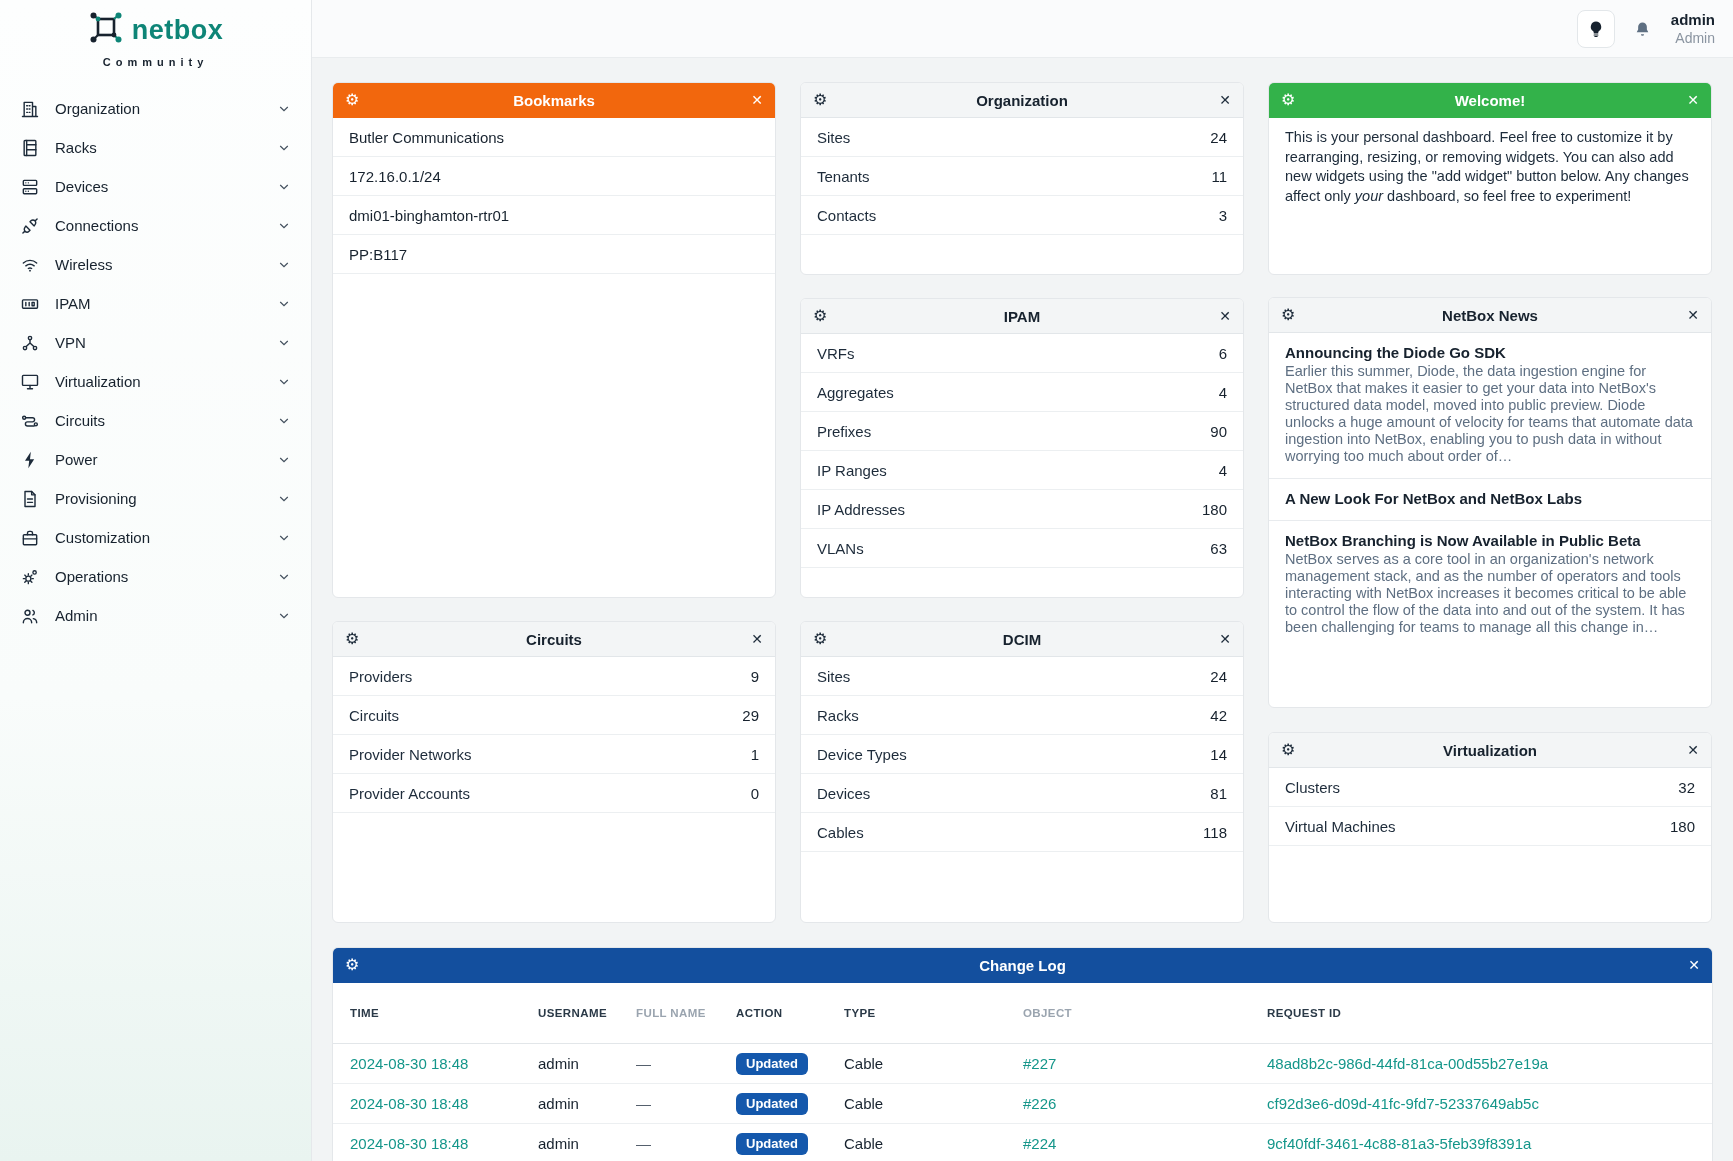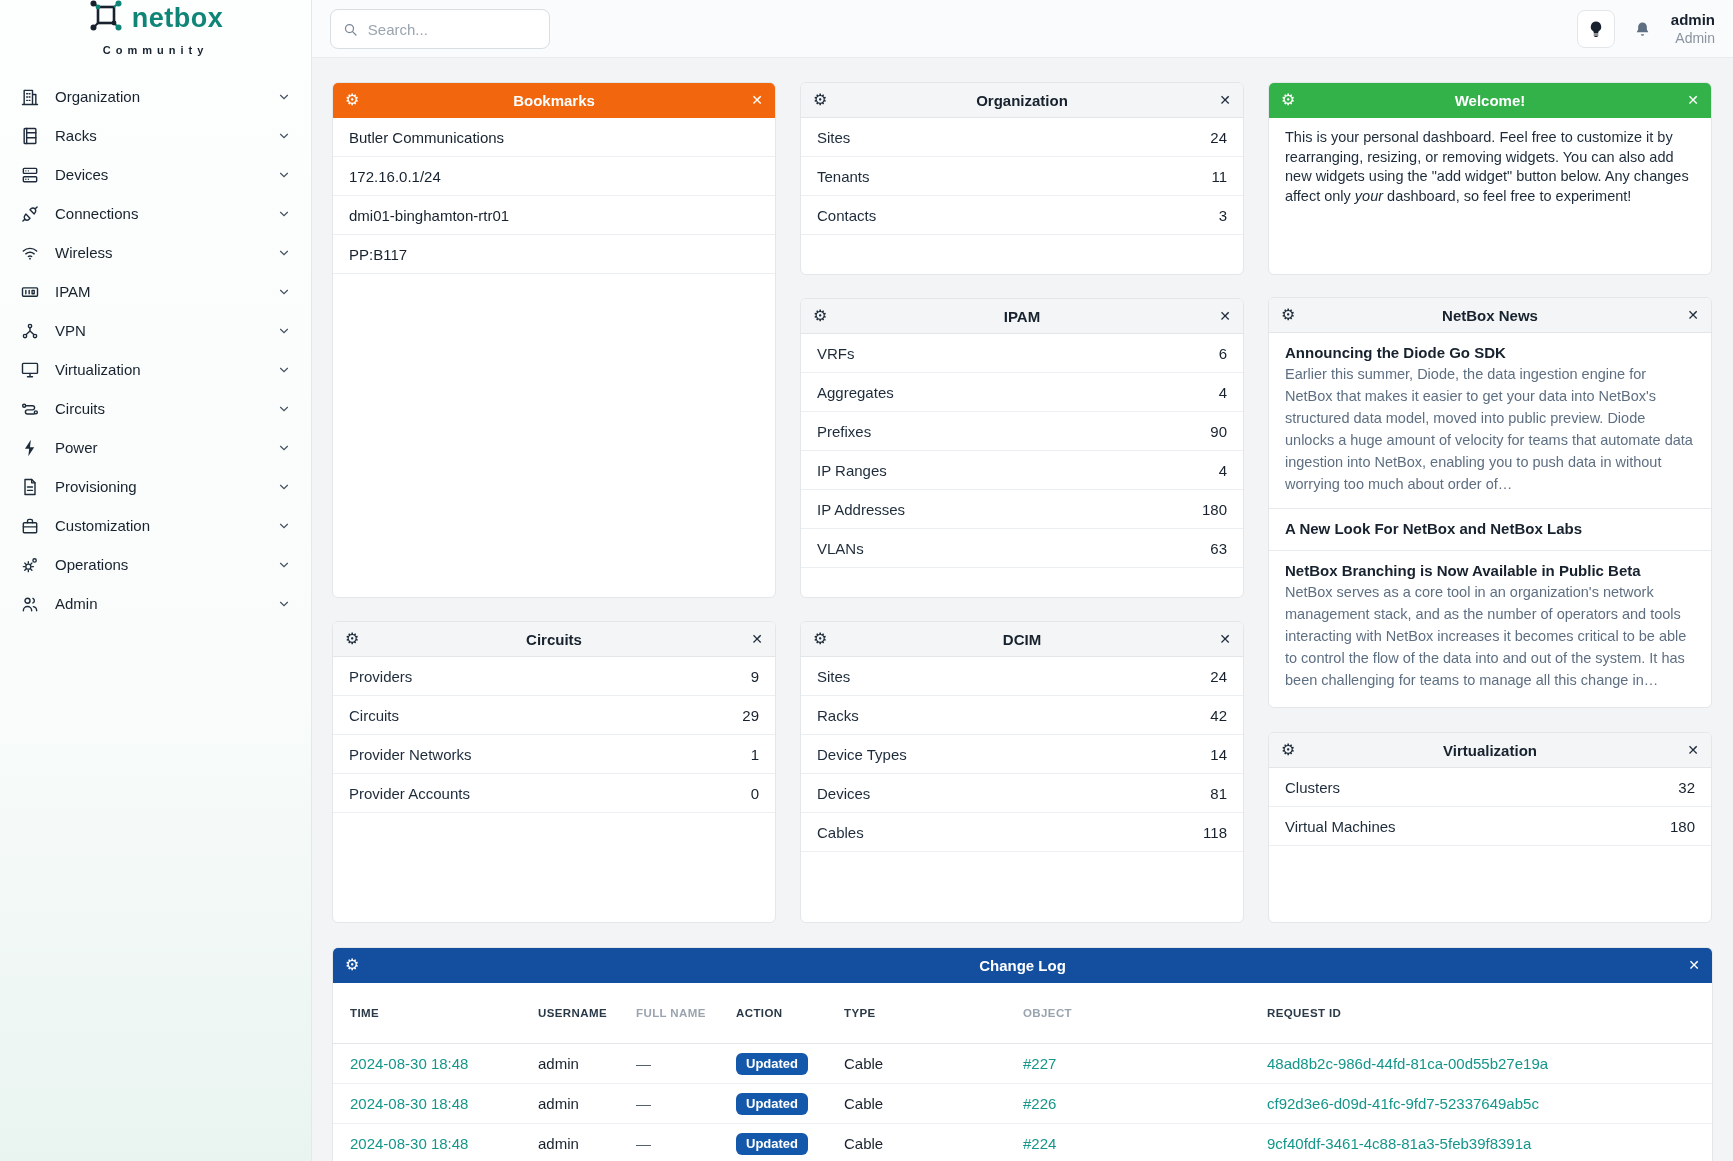--- a/index.html
+++ b/index.html
@@ -4,21 +4,21 @@
 <style>
   * { margin:0; padding:0; box-sizing:border-box; }
   html,body { width:1733px; height:1161px; overflow:hidden; }
   body { font-family:"Liberation Sans", sans-serif; background:#F2F4F5; color:#1D2B3A; }
   .canvas { position:relative; width:1733px; height:1161px; overflow:hidden; }
 
   
   .sidebar { position:absolute; left:0; top:0; width:312px; height:1161px;
     background:linear-gradient(180deg,#FDFEFE 0%, #F9FCFB 60%, #E9F4F0 100%);
     border-right:1px solid #E5E8EB; }
-  .brand { text-align:center; }
+  .brand { text-align:center; padding-top:12px; }
   .brand-row { display:flex; align-items:center; justify-content:center; gap:8px; }
   .brand-word { font-size:27px; font-weight:700; color:#0E8577; letter-spacing:.5px; }
   .brand-sub { margin-top:8px; font-size:11px; font-weight:600; letter-spacing:5px; color:#17222E; }
   .nav { margin-top:21px; }
   .nav-item { display:flex; align-items:center; height:39px; padding:0 20px 0 20px; cursor:pointer; }
   .nav-icon { width:20px; height:20px; color:#1D2B3A; flex:0 0 20px; }
   .nav-icon svg { width:20px; height:20px; display:block; }
   .nav-label { margin-left:15px; font-size:15px; color:#17222E; flex:1; }
   .nav-chevron { width:14px; height:14px; color:#44515F; }
   .nav-chevron svg { width:14px; height:14px; display:block; }
@@ -63,21 +63,21 @@
   .stat-value { margin-left:auto; color:#17222E; }
 
   .bm-item { display:flex; align-items:center; height:39px; padding:0 16px;
     border-bottom:1px solid #ECEFF1; font-size:15px; color:#17222E; cursor:pointer; }
 
   .welcome-body { padding:10px 16px; font-size:14.5px; line-height:19.7px; color:#1D2B3A; }
 
   .news-item { padding:11px 16px 13px; border-bottom:1px solid #E8EBEE; }
   .news-item:last-child { border-bottom:none; }
   .news-head { font-size:15px; font-weight:700; color:#17222E; cursor:pointer; }
-  .news-body { margin-top:2px; font-size:14.5px; line-height:22px; color:#5E6F82; }
+  .news-body { margin-top:2px; font-size:14.5px; line-height:17px; color:#5E6F82; }
 
   
   .cl-table { width:100%; }
   .cl-cols { display:grid; grid-template-columns:188px 98px 100px 108px 179px 244px 1fr; align-items:center; padding:0 17px; }
   .cl-header { height:61px; border-bottom:1px solid #E2E6E9; }
   .cl-header > div { font-size:11.5px; font-weight:700; letter-spacing:.4px; color:#2A3947; cursor:pointer; }
   .cl-header > div.muted { color:#9AA4AF; cursor:default; }
   .cl-row { height:40px; border-bottom:1px solid #ECEFF1; font-size:15px; }
   .cl-time, .cl-object, .cl-reqid { color:#14968A; cursor:pointer; }
   .cl-user { color:#17222E; }
@@ -325,27 +325,20 @@
             <svg viewBox="0 0 24 24" fill="none" stroke="currentColor" stroke-width="2" stroke-linecap="round">
               <path d="M6 9l6 6 6-6"></path>
             </svg>
           </span>
       </div>
 
     </div>
   </div>
 
   <div class="topbar">
-    <div class="searchbox">
-      <svg viewBox="0 0 24 24" fill="none" stroke="currentColor" stroke-width="2" stroke-linecap="round">
-          <circle cx="10.5" cy="10.5" r="6.5"></circle>
-          <path d="M15.5 15.5L21 21"></path>
-        </svg>
-      <input type="text" placeholder="Search..." style="">
-    </div>
     <div class="top-right">
       <div class="bulb-btn">
         <svg viewBox="0 0 24 24">
             <path d="M12 2a7 7 0 0 0-4 12.7c.6.5 1 1.2 1 2V18h6v-1.3c0-.8.4-1.5 1-2A7 7 0 0 0 12 2z" fill="#17222E"></path>
             <path d="M9.5 20h5M10.5 22h3" stroke="#17222E" stroke-width="1.6" stroke-linecap="round"></path>
           </svg>
       </div>
       <div class="bell-btn">
         <svg viewBox="0 0 24 24">
             <path d="M12 3a5.5 5.5 0 0 0-5.5 5.5V12l-1.8 3.5h14.6L17.5 12V8.5A5.5 5.5 0 0 0 12 3z" fill="#5E6F82"></path>

